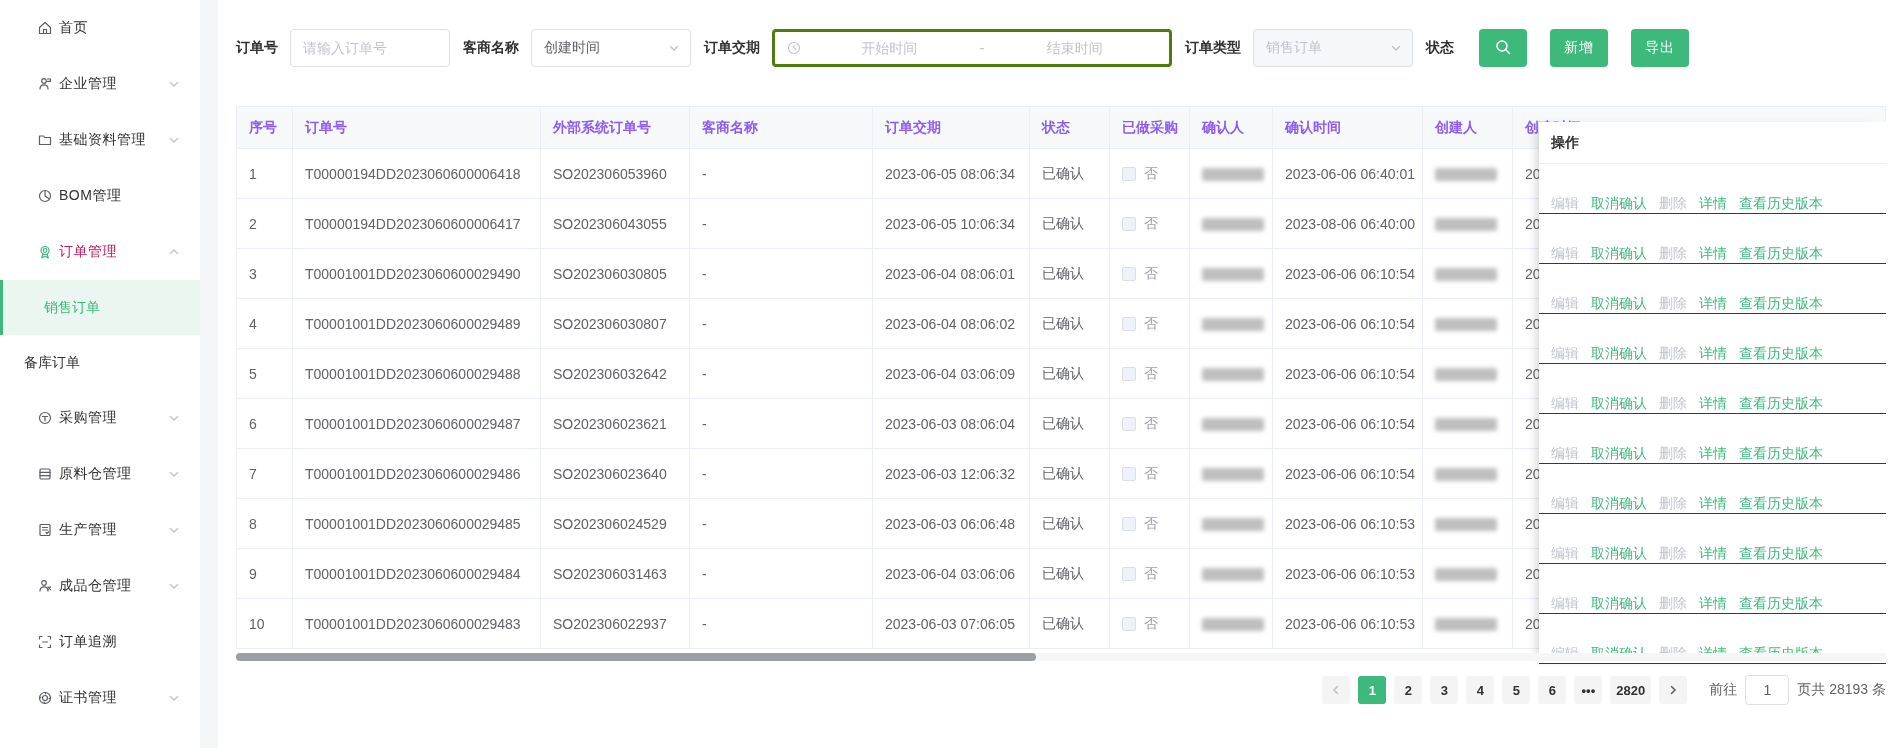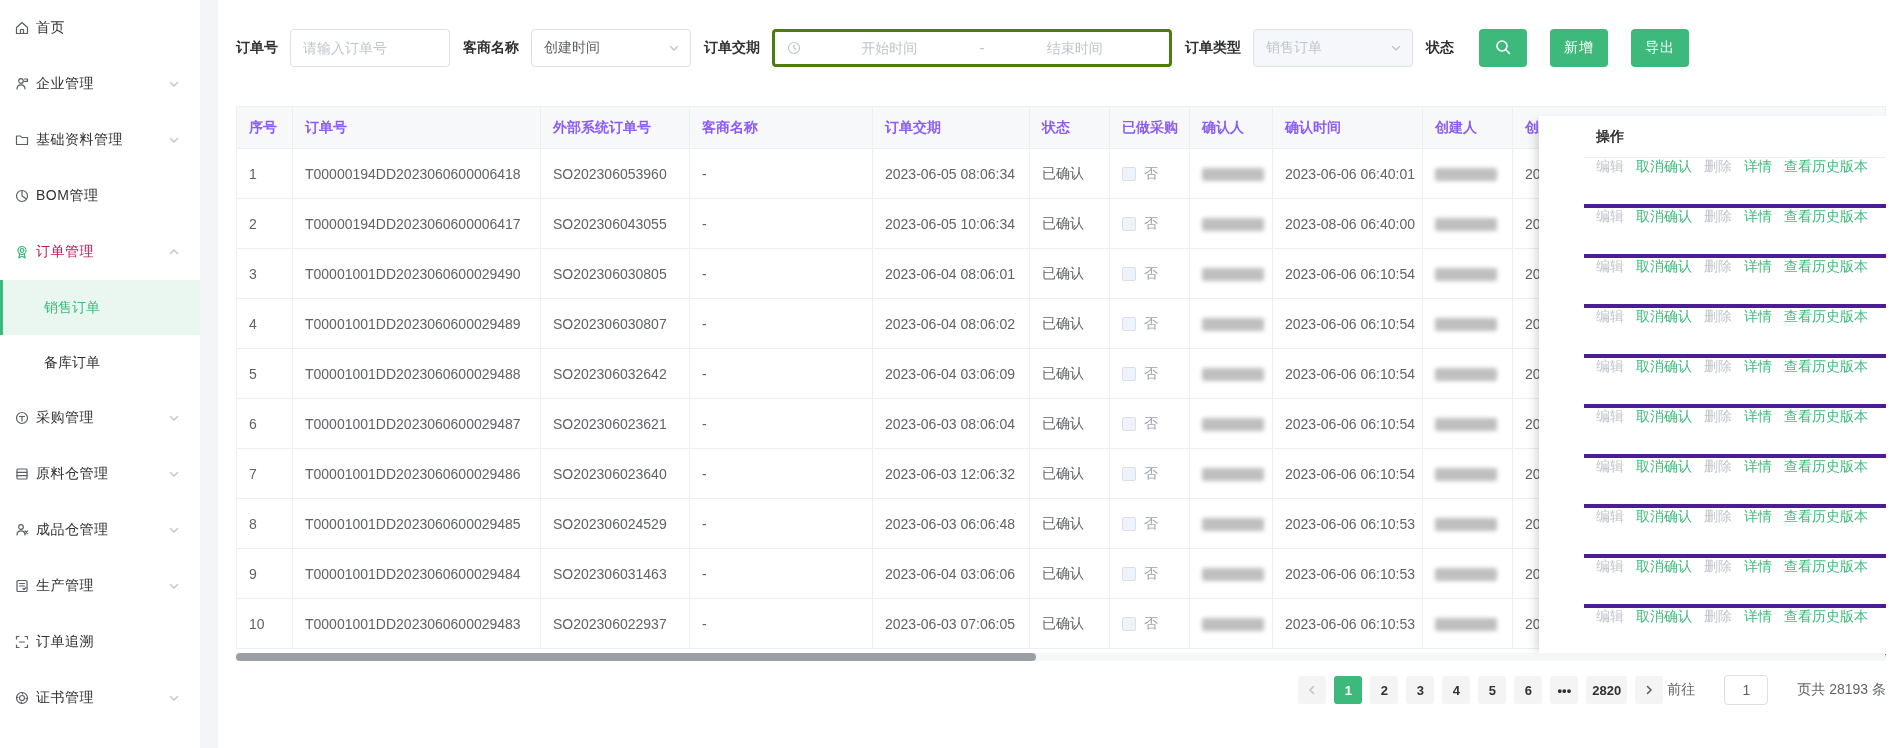--- a/index.html
+++ b/index.html
@@ -2,29 +2,29 @@
 <html><head>
 <meta charset="utf-8">
 <style>
   * { box-sizing: border-box; margin: 0; padding: 0; }
   html,body { width:1900px; height:748px; overflow:hidden; background:#fff;
     font-family:"Liberation Sans","DejaVu Sans",sans-serif; }
   .page { display:flex; height:748px; }
 
   
   .sidebar { width:200px; flex:none; background:#fff; padding-top:0; }
-  .s-item { height:56px; display:flex; align-items:center; padding:0 20px 0 14px;
+  .s-item { height:56px; display:flex; align-items:center; padding:0 20px 0 37px;
     font-size:14px; color:#303133; cursor:pointer; }
   .s-item .ico { width:16px; height:16px; margin-right:6px; display:flex; align-items:center;
     justify-content:center; color:#5a5e66; }
   .s-item .lbl { flex:1; letter-spacing:.5px; }
   .s-item .chev { color:#c0c4cc; display:flex; }
   .s-item.active { color:#be185d; }
   .s-item.active .ico { color:#3db97c; }
-  .s-sub { height:55px; display:flex; align-items:center; padding-left:44px;
+  .s-sub { height:55px; display:flex; align-items:center; padding-left:24px;
     font-size:14px; color:#303133; cursor:pointer; }
   .s-sub.active { background:#e9f7f0; color:#3db97c; border-left:3px solid #3db97c;
     padding-left:41px; }
 
   .gapstrip { width:18px; flex:none; background:#f4f5f7; }
 
   
   .main { flex:1; padding:29px 14px 0 18px; position:relative; background:#fff; }
 
   
@@ -61,48 +61,48 @@
   thead th { background:#f7f8fa; color:#8b5cf6; font-weight:700; height:42px; }
   tbody td { height:50px; color:#606266; background:#fff; }
   .redact { display:inline-block; width:62px; height:13px; background:#bfbfbf;
     border-radius:2px; filter:blur(2px); vertical-align:middle; }
   .ckwrap { display:flex; align-items:center; }
   .ck { width:14px; height:14px; border:1px solid #dcdfe6; border-radius:2px;
     background:#eef2fb; margin-right:8px; flex:none; }
   .ck-lbl { color:#9aa1ab; }
 
   
-  .ops-panel { position:absolute; top:10px; right:0; width:347px; background:#fff;
-    box-shadow:-8px 0 10px -6px rgba(0,0,0,.18);padding-left:45px; }
+  .ops-panel { position:absolute; top:16px; right:0; width:347px; background:#fff;
+    box-shadow:-8px 0 10px -6px rgba(0,0,0,.18); }
   .ops-header { height:42px; display:flex; align-items:center; padding:0 12px;
     font-size:14px; font-weight:700; color:#303133; background:#fff;
     border-bottom:1px solid #ebeef5; }
-  .ops-row { height:50px; display:flex; align-items:flex-start; padding:0 12px;
-    border-bottom:4px solid #4c1d95; }
+  .ops-row { height:50px; display:flex; align-items:flex-end; padding:0 12px;
+    border-bottom:1px solid #4c1d95; }
   .ops-row a { font-size:14px; text-decoration:none; margin-right:12px; white-space:nowrap;
     cursor:pointer; }
   .ops-row a.on { color:#3db97c; }
   .ops-row a.off { color:#c0c4cc; cursor:not-allowed; }
 
   
   .hscroll { margin-top:4px; width:1650px; height:8px; background:#f5f6f8;
     border-radius:4px; position:relative; }
   .hthumb { position:absolute; left:0; top:0; height:8px; width:800px;
     background:#9b9ea5; border-radius:4px; cursor:pointer; }
 
   
   .pagebar { margin-top:14px; width:1650px; display:flex; align-items:center;
     justify-content:flex-end; font-size:14px; color:#606266; }
   .pg-btn { min-width:28px; height:28px; padding:0 6px; border-radius:3px;
     background:#f4f4f5; margin:0 4px; display:flex; align-items:center;
     justify-content:center; font-weight:700; font-size:13px; color:#303133; cursor:pointer; }
   .pg-btn.active { background:#3db97c; color:#fff; }
   .pg-btn.nav-prev { color:#c0c4cc; }
   .pg-btn.nav-next { color:#606266; }
-  .pg-goto { display:flex; align-items:center;gap:21px; }
+  .pg-goto { margin-left:18px; display:flex; align-items:center; }
   .pg-goto .glabel { margin-right:8px; }
   .pg-goto input { width:44px; height:30px; border:1px solid #dcdfe6; border-radius:4px;
     text-align:center; font-size:14px; color:#606266; outline:none; margin-right:8px; }
 </style>
 </head>
 <body>
 
 <div class="page">
   <aside class="sidebar" id="sidebar">
       <div class="s-item">
@@ -196,40 +196,40 @@
         <span class="lbl">原料仓管理</span>
         <span class="chev">
           <svg width="12" height="12" viewBox="0 0 12 12" fill="none" stroke="currentColor" stroke-width="1.4" stroke-linecap="round">
             <path d="M2.5 4.5 L6 8 L9.5 4.5"></path>
           </svg>
         </span>
       </div>
       <div class="s-item">
         <span class="ico">
           <svg width="16" height="16" viewBox="0 0 16 16" fill="none" stroke="currentColor" stroke-width="1.2" stroke-linecap="round" stroke-linejoin="round">
+            <rect x="3" y="2.5" width="10" height="11" rx="1"></rect>
+            <path d="M5.5 5.5 h5 M5.5 8 h5 M9 10.5 l1 1 l1.8-1.8"></path>
+          </svg>
+        </span>
+        <span class="lbl">生产管理</span>
+        <span class="chev">
+          <svg width="12" height="12" viewBox="0 0 12 12" fill="none" stroke="currentColor" stroke-width="1.4" stroke-linecap="round">
+            <path d="M2.5 4.5 L6 8 L9.5 4.5"></path>
+          </svg>
+        </span>
+      </div>
+      <div class="s-item">
+        <span class="ico">
+          <svg width="16" height="16" viewBox="0 0 16 16" fill="none" stroke="currentColor" stroke-width="1.2" stroke-linecap="round" stroke-linejoin="round">
             <circle cx="7" cy="5" r="2.3"></circle>
             <path d="M3 13 c0-2.6 1.8-4.2 4-4.2 s4 1.6 4 4.2"></path>
             <path d="M11 9 l2.5 2.5 M13.5 9 L11 11.5"></path>
           </svg>
         </span>
         <span class="lbl">成品仓管理</span>
-        <span class="chev">
-          <svg width="12" height="12" viewBox="0 0 12 12" fill="none" stroke="currentColor" stroke-width="1.4" stroke-linecap="round">
-            <path d="M2.5 4.5 L6 8 L9.5 4.5"></path>
-          </svg>
-        </span>
-      </div>
-      <div class="s-item">
-        <span class="ico">
-          <svg width="16" height="16" viewBox="0 0 16 16" fill="none" stroke="currentColor" stroke-width="1.2" stroke-linecap="round" stroke-linejoin="round">
-            <rect x="3" y="2.5" width="10" height="11" rx="1"></rect>
-            <path d="M5.5 5.5 h5 M5.5 8 h5 M9 10.5 l1 1 l1.8-1.8"></path>
-          </svg>
-        </span>
-        <span class="lbl">生产管理</span>
         <span class="chev">
           <svg width="12" height="12" viewBox="0 0 12 12" fill="none" stroke="currentColor" stroke-width="1.4" stroke-linecap="round">
             <path d="M2.5 4.5 L6 8 L9.5 4.5"></path>
           </svg>
         </span>
       </div>
       <div class="s-item">
         <span class="ico">
           <svg width="16" height="16" viewBox="0 0 16 16" fill="none" stroke="currentColor" stroke-width="1.2" stroke-linecap="round" stroke-linejoin="round">
             <path d="M2.5 5 V2.5 H5 M11 2.5 h2.5 V5 M13.5 11 v2.5 H11 M5 13.5 H2.5 V11"></path>

